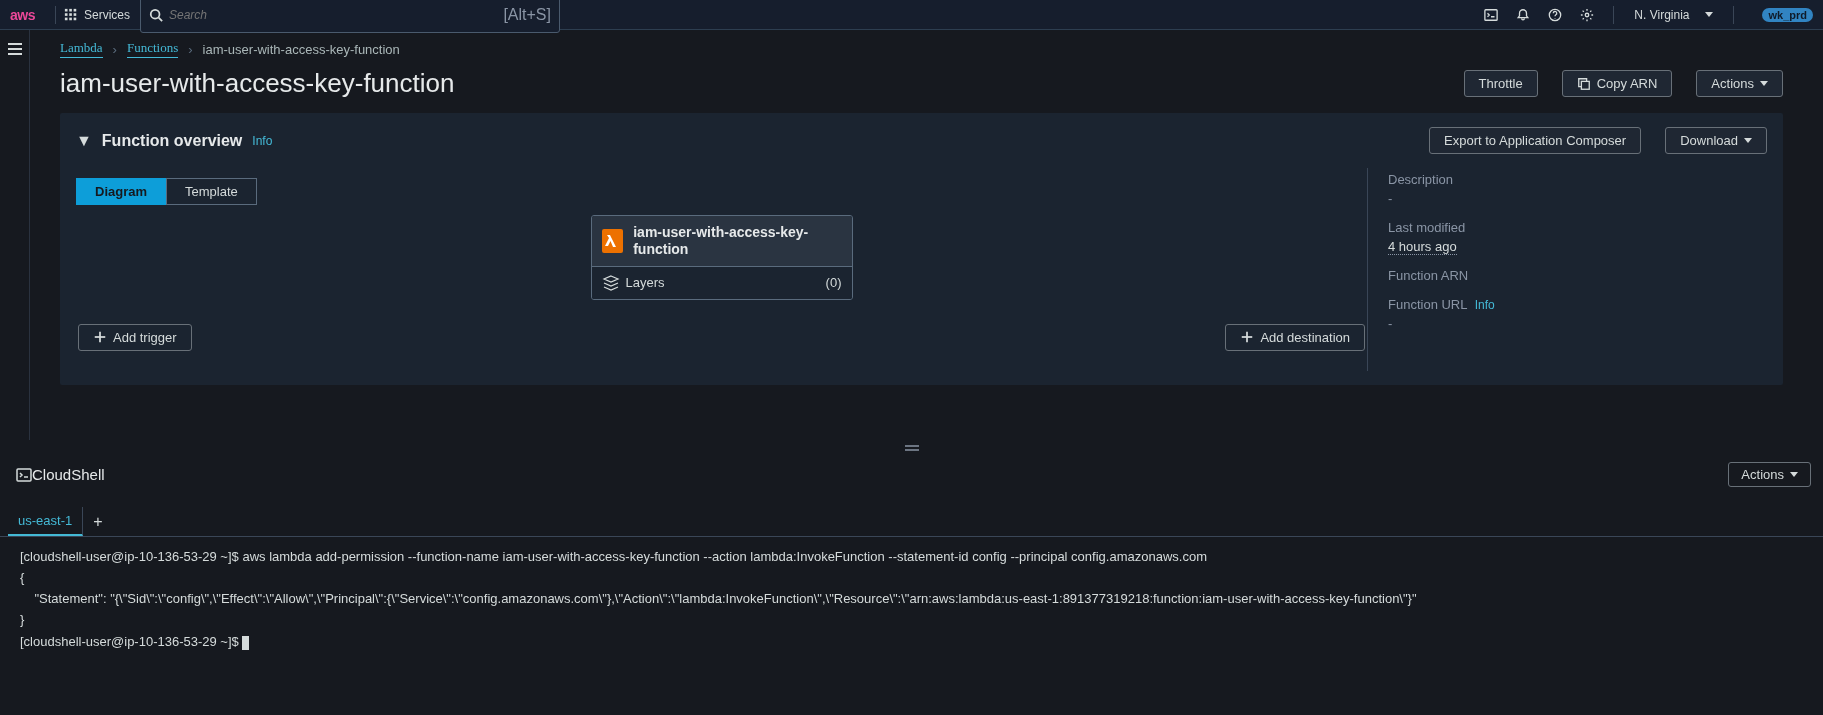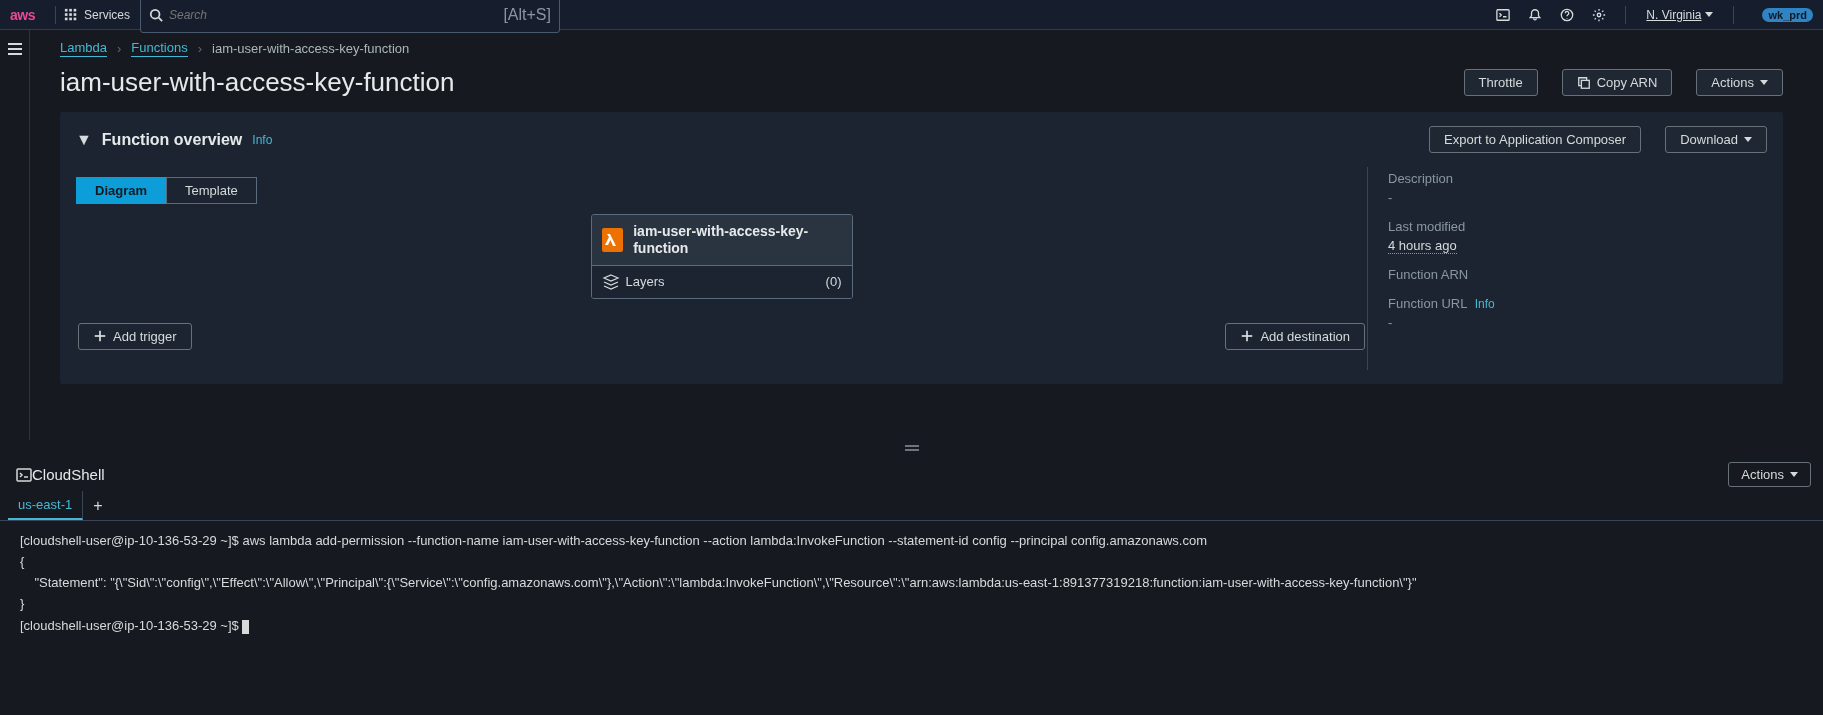--- a/index.html
+++ b/index.html
@@ -8,31 +8,31 @@
 
 .topnav { height: 30px; background: #161e2d; border-bottom: 1px solid #2d3e50; display: flex; align-items: center; padding: 0 10px; font-size: 12px; }
 .topnav .logo { color: #ec4899; font-weight: bold; margin-right: 12px; font-size: 14px; letter-spacing: -0.5px; }
 .topnav .divider { width: 1px; height: 18px; background: #3a4657; margin: 0 8px; }
 .topnav .services { display: flex; align-items: center; gap: 6px; color: #d5dbdb; cursor: pointer; }
 .topnav .search-wrap { margin-left: 10px; display: flex; align-items: center; background: #161e2d; border: 1px solid #4a5a6d; border-radius: 3px; padding: 2px 8px; width: 420px; height: 36px; }
 .topnav .search-wrap input { background: transparent; border: none; outline: none; color: #d5dbdb; font-size: 12px; flex: 1; margin-left: 6px; font-style: italic; }
 .topnav .search-hint { color: #8a95a5; font-size: 16px; }
 .topnav .right { margin-left: auto; display: flex; align-items: center; gap: 4px; }
 .topnav .icon-btn { width: 28px; height: 22px; display: flex; align-items: center; justify-content: center; cursor: pointer; color: #d5dbdb; }
-.topnav .region { display: flex; align-items: center; gap: 4px; padding: 0 8px; cursor: pointer; text-decoration: underline; }
+.topnav .region { display: flex; align-items: center; gap: 16px; padding: 0 8px; cursor: pointer; }
 .topnav .account-badge { background: #3184c2; color: #0f1b2a; padding: 1px 6px; border-radius: 10px; font-size: 11px; font-weight: bold; margin-left: 16px; }
 
 
 .main { display: flex; height: 410px; }
 .hamburger-col { width: 30px; background: #16191f; border-right: 1px solid #2a323f; display: flex; align-items: flex-start; justify-content: center; padding-top: 12px; }
 .content { flex: 1; padding: 10px 40px 20px 30px; overflow: auto; }
 
 
 .breadcrumb { display: flex; align-items: center; gap: 10px; font-size: 13px; margin-bottom: 10px; }
-.breadcrumb a { color: #44b9d6; text-decoration: none; border-bottom: 1px solid #44b9d6; padding-bottom: 1px; }
+.breadcrumb a { color: #44b9d6; text-decoration: none; border-bottom: 1px solid #44b9d6; padding-bottom: 1px; font-family: Liberation Serif, serif; }
 .breadcrumb .sep { color: #5a6b7d; }
 .breadcrumb .current { color: #aab7b8; }
 
 
 .header-row { display: flex; align-items: center; justify-content: space-between; margin-bottom: 14px; }
 .header-row h1 { font-size: 26px; font-weight: 400; color: #e6e9ea; }
 .btn-row { display: flex; gap: 24px; }
 .btn { background: #1f2733; border: 1px solid #687078; color: #d5dbdb; padding: 5px 14px; border-radius: 3px; font-size: 13px; cursor: pointer; display: flex; align-items: center; gap: 6px; }
 
 
@@ -72,21 +72,21 @@
 .info-pane .arn-row { display: flex; align-items: flex-start; gap: 6px; }
 .copy-icon { flex-shrink: 0; margin-top: 2px; cursor: pointer; }
 
 
 .splitter { height: 16px; background: #16191f; display: flex; align-items: center; justify-content: center; cursor: ns-resize; }
 
 
 .cloudshell { background: #16191f; }
 .cloudshell-head { display: flex; align-items: center; justify-content: space-between; padding: 6px 12px 4px 16px; }
 .cloudshell-title { display: flex; align-items: center; font-size: 15px; color: #e6e9ea; }
-.cloudshell-tabs { display: flex; align-items: center; border-bottom: 1px solid #3a4657; padding-left: 8px; }
+.cloudshell-tabs { display: flex; align-items: center; border-bottom: 1px solid #3a4657; padding-left: 8px; margin-top: 16px; }
 .cs-tab { padding: 6px 10px; font-size: 13px; color: #44b9d6; border-bottom: 2px solid #44b9d6; border-right: 1px solid #3a4657; cursor: pointer; }
 .cs-plus { padding: 4px 10px; color: #d5dbdb; cursor: pointer; font-size: 16px; }
 .terminal { font-family: "Courier New", monospace; font-size: 13px; color: #d5dbdb; padding: 10px 20px; line-height: 1.55; white-space: pre-wrap; word-break: break-all; }
 .terminal .cursor { display: inline-block; width: 7px; height: 14px; background: #d5dbdb; vertical-align: text-bottom; }
 .cs-actions-btn { background: #16191f; border: 1px solid #687078; color: #d5dbdb; padding: 4px 12px; border-radius: 3px; font-size: 13px; cursor: pointer; display: flex; align-items: center; gap: 6px; }
 
 svg { display: block; }
 .icon-sm { width: 14px; height: 14px; }
 .caret-down { width: 0; height: 0; border-left: 4px solid transparent; border-right: 4px solid transparent; border-top: 5px solid #d5dbdb; display: inline-block; }
 </style>

